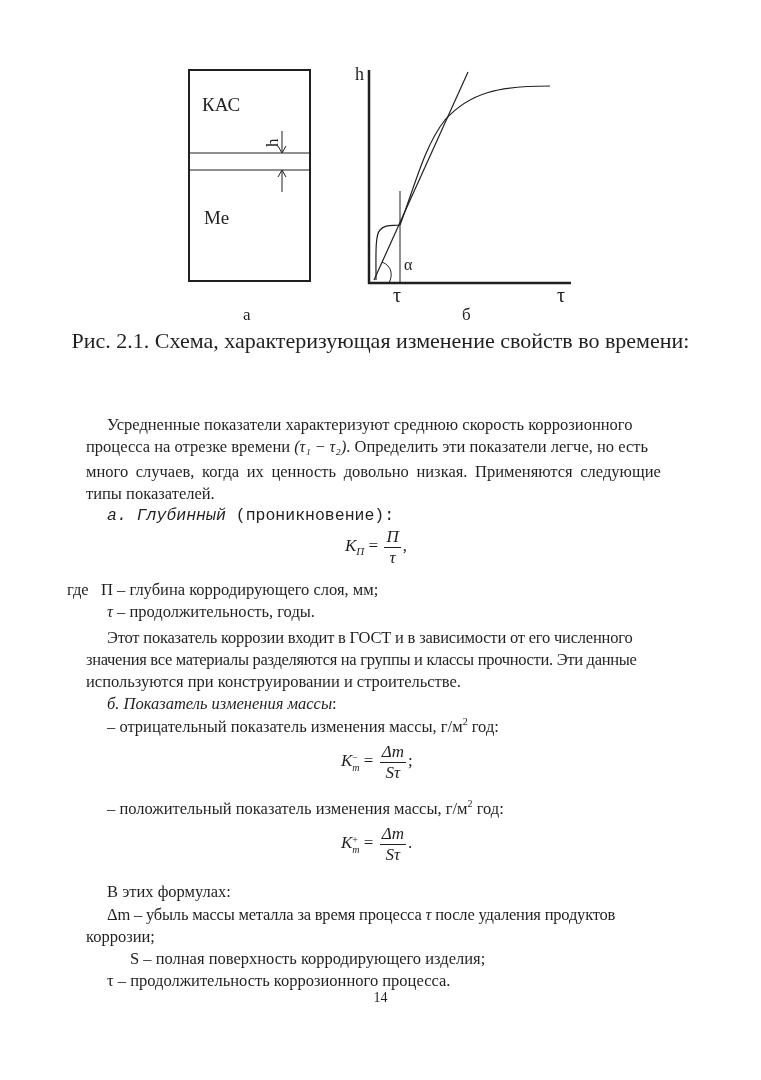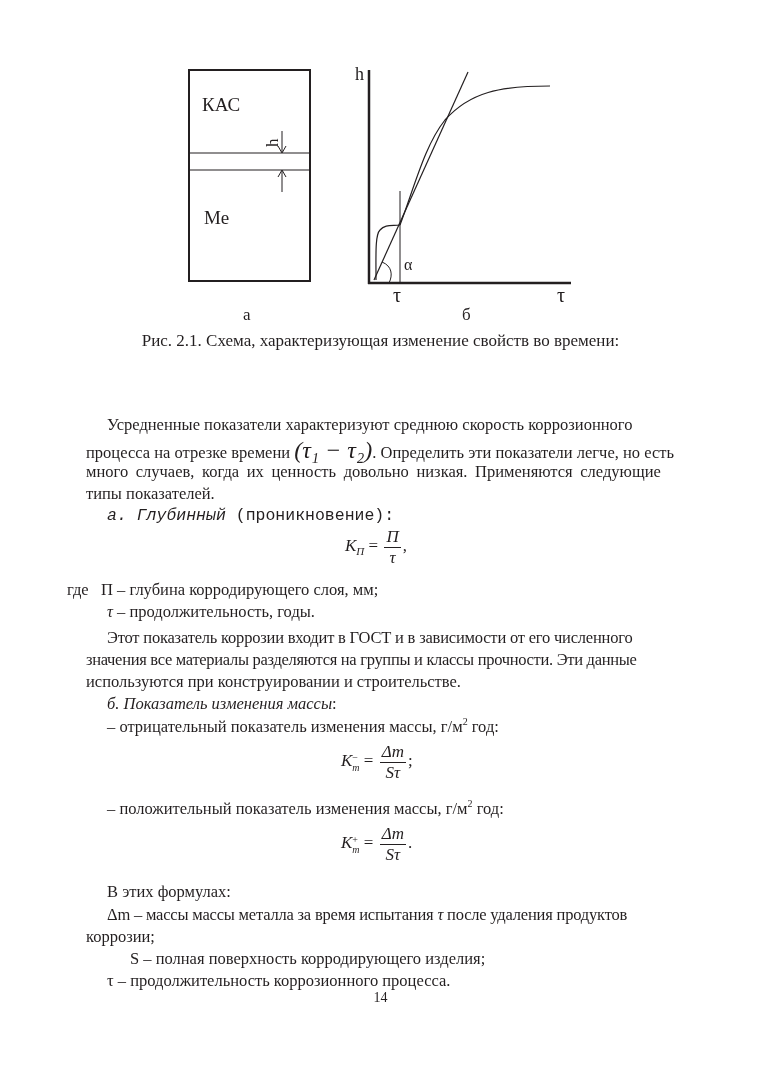--- a/index.html
+++ b/index.html
@@ -1,20 +1,20 @@
 <!DOCTYPE html>
 <html><head>
 <meta charset="utf-8">
 <style>
   html, body { margin: 0; padding: 0; background: #ffffff; }
   body { width: 761px; height: 1080px; position: relative; overflow: hidden;
          font-family: "Liberation Serif", "DejaVu Serif", serif; color: #231f20; }
   .fig { position: absolute; left: 0; top: 0; width: 761px; height: 330px; }
   .caption { position: absolute; left: 60px; width: 641px; top: 330px; text-align: center;
-             font-size: 17px; line-height: 21px; }
+             font-size: 22px; line-height: 21px; }
   .line { position: absolute; font-size: 16.5px; white-space: nowrap; }
   .it { font-style: italic; }
   .formula { position: absolute; font-size: 17px; white-space: nowrap; }
   .frac { display: inline-block; vertical-align: middle; text-align: center; margin: 0 2px; }
   .frac .num { display: block; border-bottom: 1px solid #231f20; padding: 0 2px; font-style: italic; }
   .frac .den { display: block; padding: 0 2px; font-style: italic; }
   .sub { font-size: 11px; vertical-align: -4px; font-style: italic; }
   .sup { font-size: 10px; vertical-align: 7px; }
   .pagenum { position: absolute; top: 990px; left: 0; width: 761px; text-align: center; font-size: 14px; }
 </style>
@@ -52,21 +52,21 @@
   </g>
 </svg>
 
 <div class="caption">
   <div>Рис. 2.1. Схема, характеризующая изменение свойств во времени:</div>
 </div>
 
 <div class="line" style="left:107px; top:415px;">Усредненные показатели характеризуют среднюю скорость коррозионного</div>
 <div class="line" style="left:86px; top:437px;">
   <span>процесса на отрезке времени</span>
-  <span style="font-style:italic; font-size:24px;">(τ₁ − τ₂)</span><span>. Определить эти показатели легче, но есть</span>
+  <span style="font-style:italic; font-size:16px;">(τ₁ − τ₂)</span><span>. Определить эти показатели легче, но есть</span>
 </div>
 <div class="line" style="left:86px; top:462px; word-spacing:3.5px;">много случаев, когда их ценность довольно низкая. Применяются следующие</div>
 <div class="line" style="left:86px; top:484px;">типы показателей.</div>
 <div class="line" style="left:107px; top:506px;font-family:Liberation Mono, monospace;">
   <span class="it">а. Глубинный</span><span> (проникновение):</span>
 </div>
 
 <div class="formula" style="left:345px; top:527px;">
   <span class="it">K</span><span class="sub">П</span>
   =
@@ -108,19 +108,19 @@
   <span class="it">K</span><span style="display:inline-block; vertical-align:middle; line-height:10px; font-size:10px;"><span style="display:block;">+</span><span style="display:block; font-style:italic;">m</span></span>
   =
   <span class="frac">
     <span class="num">Δm</span>
     <span class="den">Sτ</span>
   </span><span>.</span>
 </div>
 
 <div class="line" style="left:107px; top:882px;text-align:center;">В этих формулах:</div>
 <div class="line" style="left:107px; top:905px; letter-spacing:-0.2px;">
-  <span>Δm – массы массы металла за время испытания </span><span class="it">τ</span><span> после удаления продуктов</span>
+  <span>Δm – убыль массы металла за время процесса </span><span class="it">τ</span><span> после удаления продуктов</span>
 </div>
 <div class="line" style="left:86px; top:927px;">коррозии;</div>
 <div class="line" style="left:107px; top:949px;margin-left:23px;">S – полная поверхность корродирующего изделия;</div>
 <div class="line" style="left:107px; top:971px;">τ – продолжительность коррозионного процесса.</div>
 
 <div class="pagenum">14</div>
 
 </body></html>

